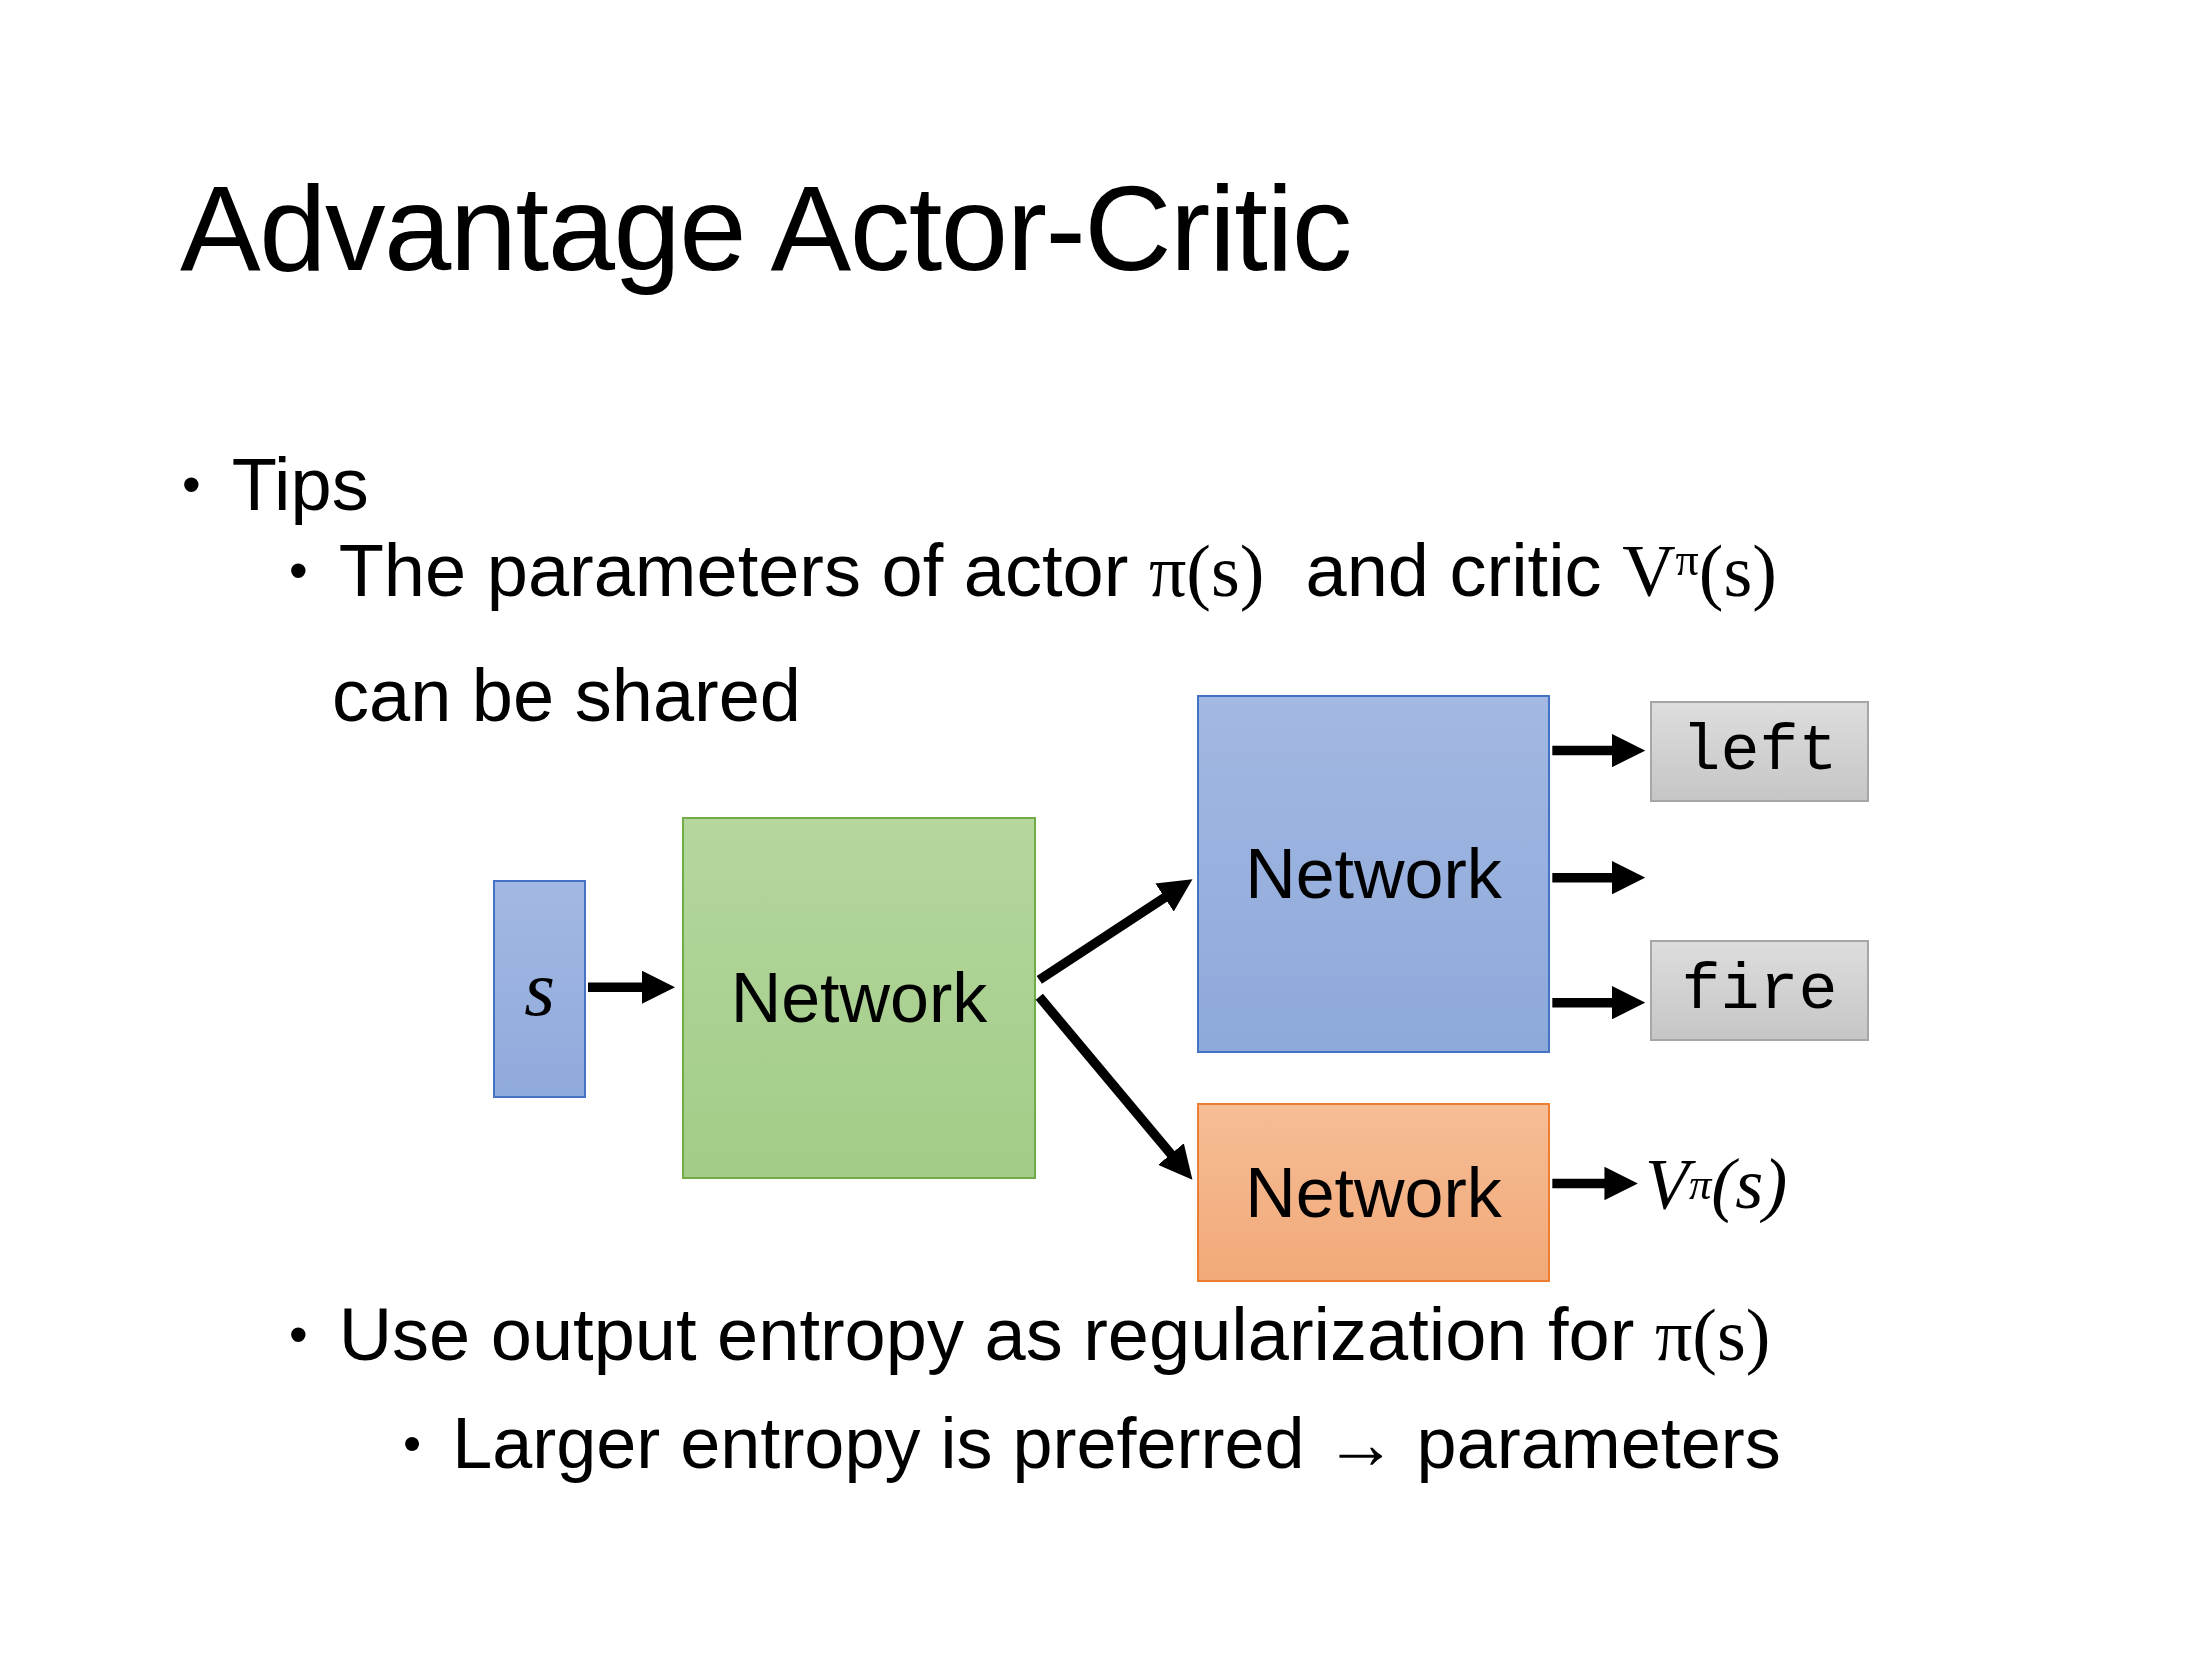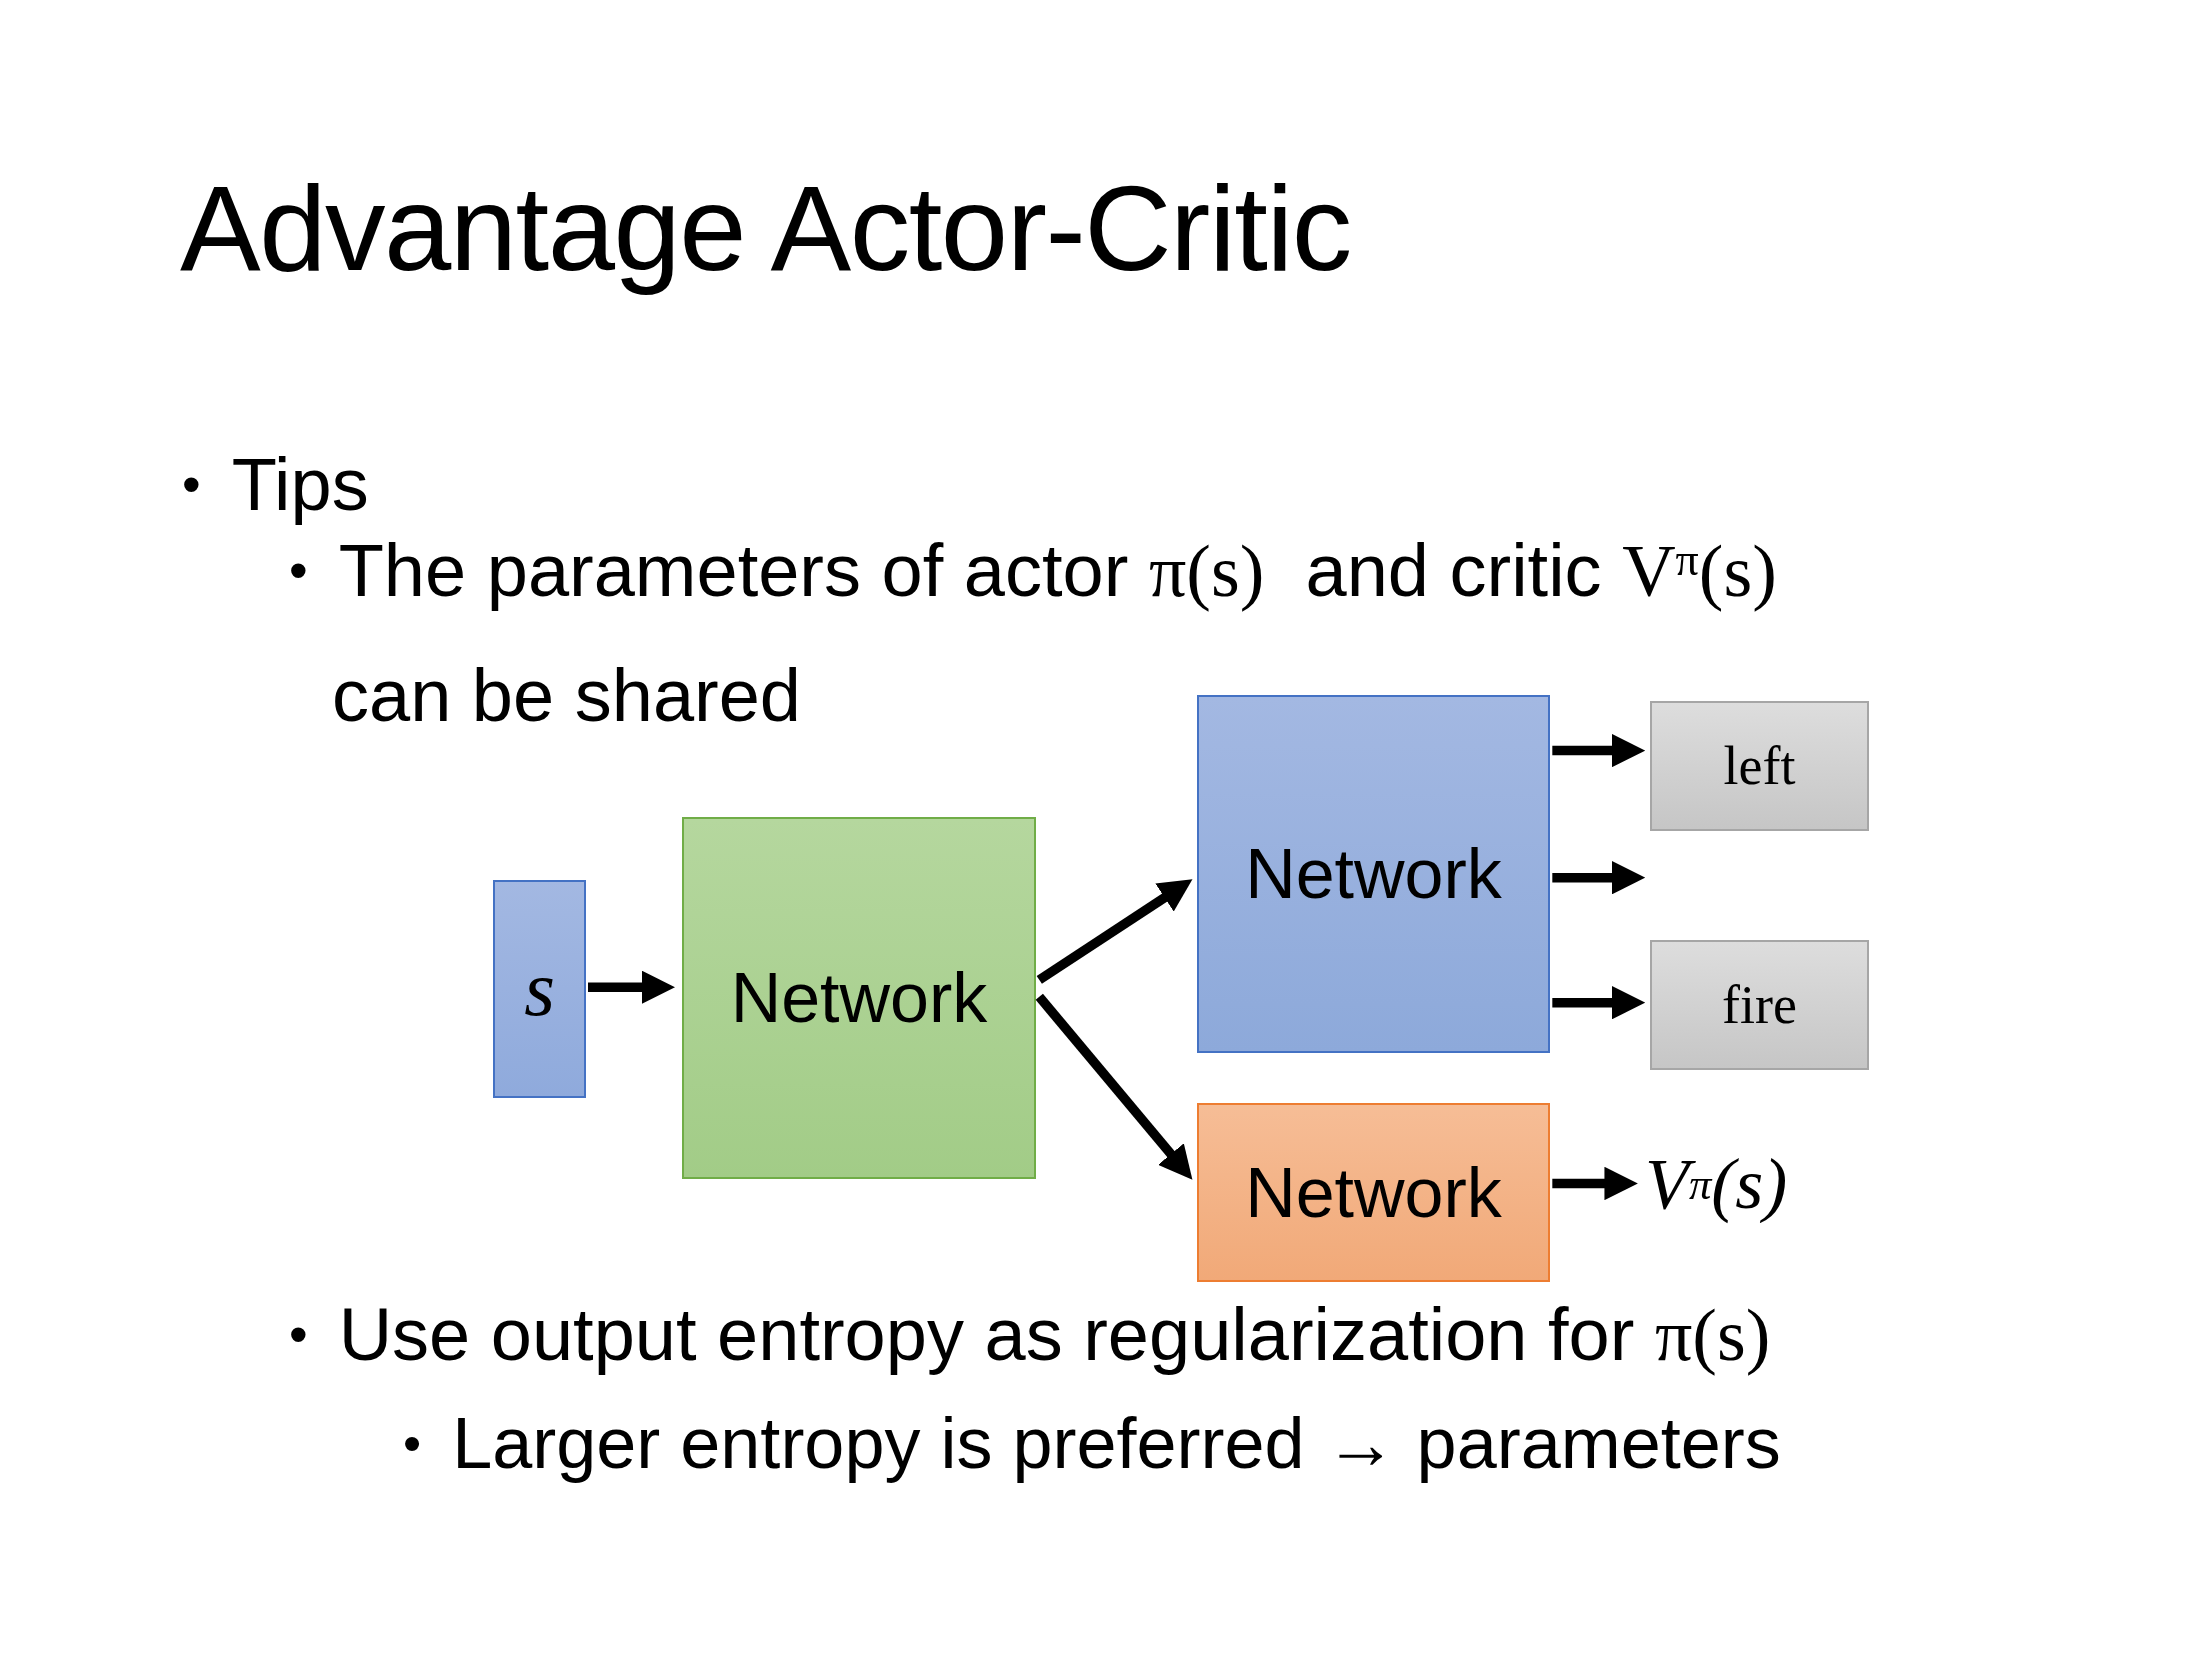--- a/index.html
+++ b/index.html
@@ -89,25 +89,25 @@
     border: 2.2px solid #4472c4;
     font-size: 70px;
   }
   .critic-box {
     left: 1197px; top: 1103px; width: 353px; height: 179px;
     background: linear-gradient(#f6bd96, #f1a978);
     border: 2.2px solid #ed7d31;
     font-size: 70px;
   }
   .action-box {
-    left: 1650px; width: 219px; height: 130px;
+    left: 1650px; width: 219px; height: 101px;
     background: linear-gradient(#dddddd, #c6c6c6);
     border: 2.2px solid #a6a6a6;
-    font-family: Liberation Serif, serif;
-    font-size: 54px;
+    font-family: Liberation Mono, monospace;
+    font-size: 65px;
   }
   .action-left  { top: 701px; }
   .action-right { top: 828px; }
   .action-fire  { top: 940px; }
 
   .value-output {
     position: absolute;
     left: 1645px; top: 1136px; height: 96px;
     display: flex;
     align-items: center;

